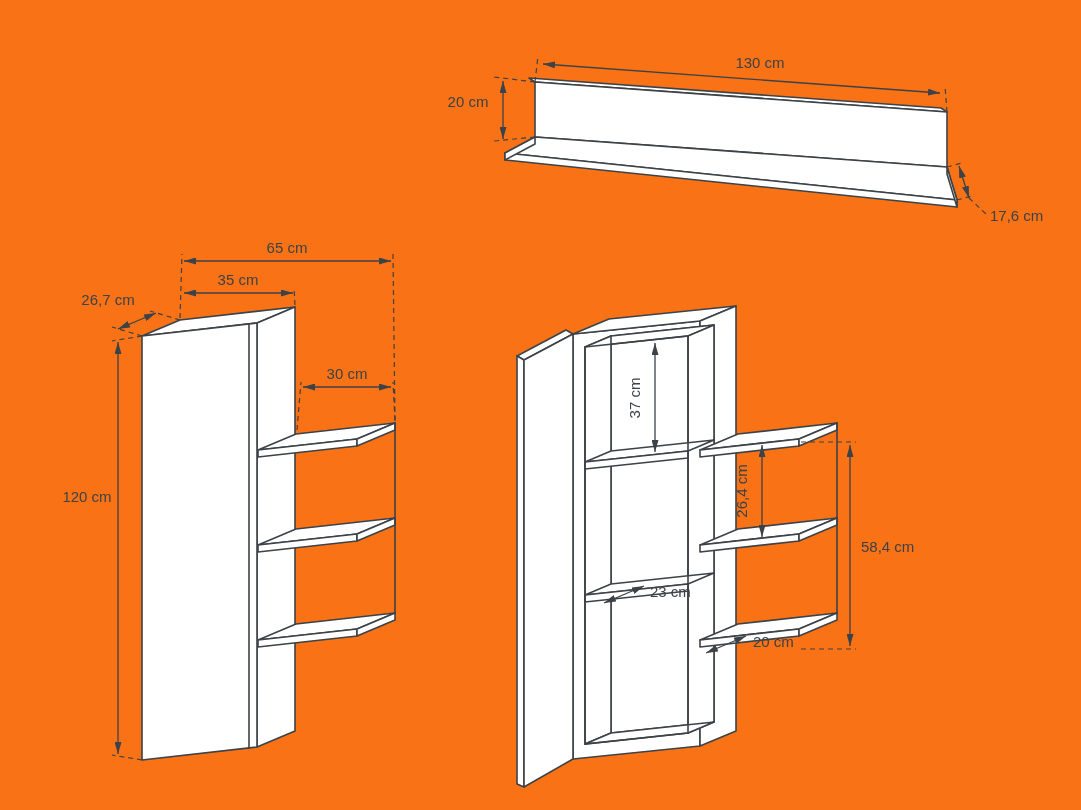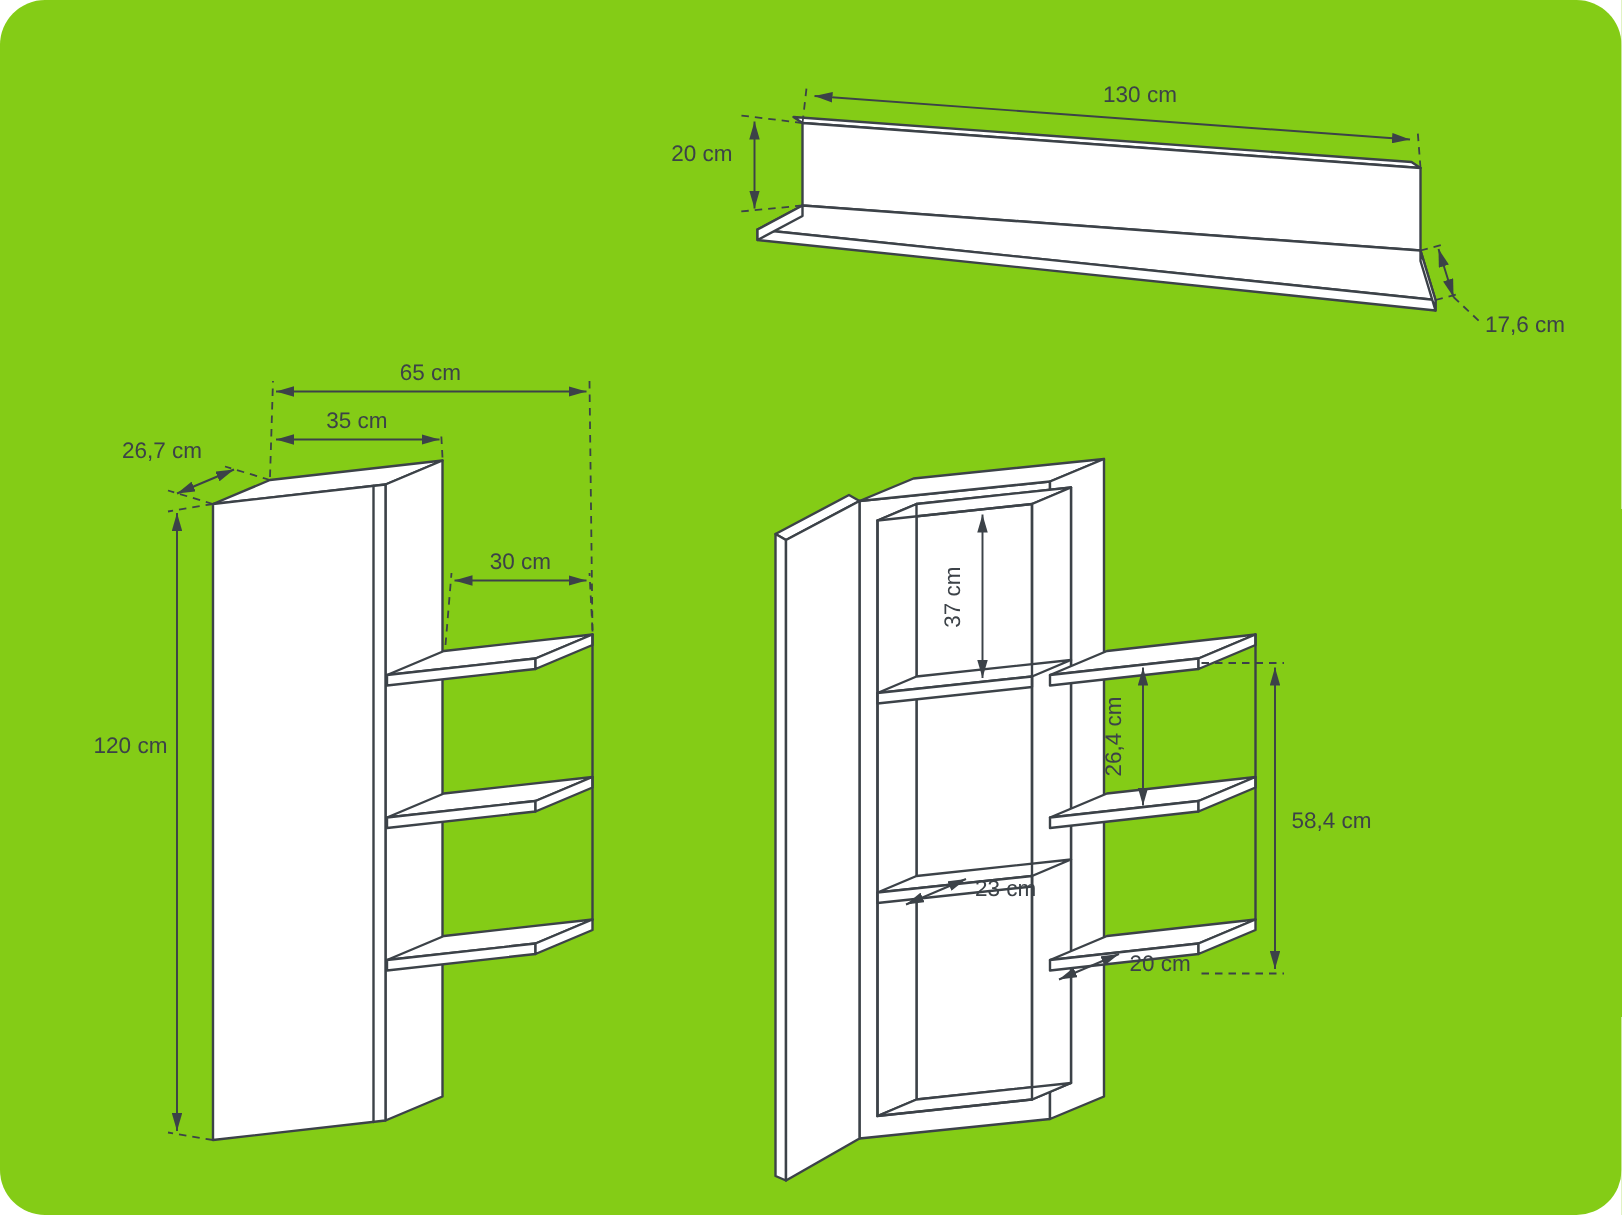--- a/index.html
+++ b/index.html
@@ -1,16 +1,16 @@
 <!DOCTYPE html>
 <html><head>
 <meta charset="utf-8">
 <style>
   html,body{margin:0;padding:0;background:#ffffff;}
-  .canvas{position:relative;width:1081px;height:810px;background:#84cc16;overflow:hidden;border-radius:30px;}
+  .canvas{position:relative;width:1081px;height:810px;background:#f97316;overflow:hidden;}
   svg text{font-family:"Liberation Sans",sans-serif;font-size:15px;fill:#3c4248;}
   .face{fill:#ffffff;stroke:#3c4248;stroke-width:1.6;stroke-linejoin:round;}
   .ln{fill:none;stroke:#3c4248;stroke-width:1.6;stroke-linecap:round;}
   .dim{fill:none;stroke:#3c4248;stroke-width:1.3;}
   .dash{fill:none;stroke:#3c4248;stroke-width:1.2;stroke-dasharray:5 4;}
 </style>
 </head>
 <body>
 
 <div class="canvas">

